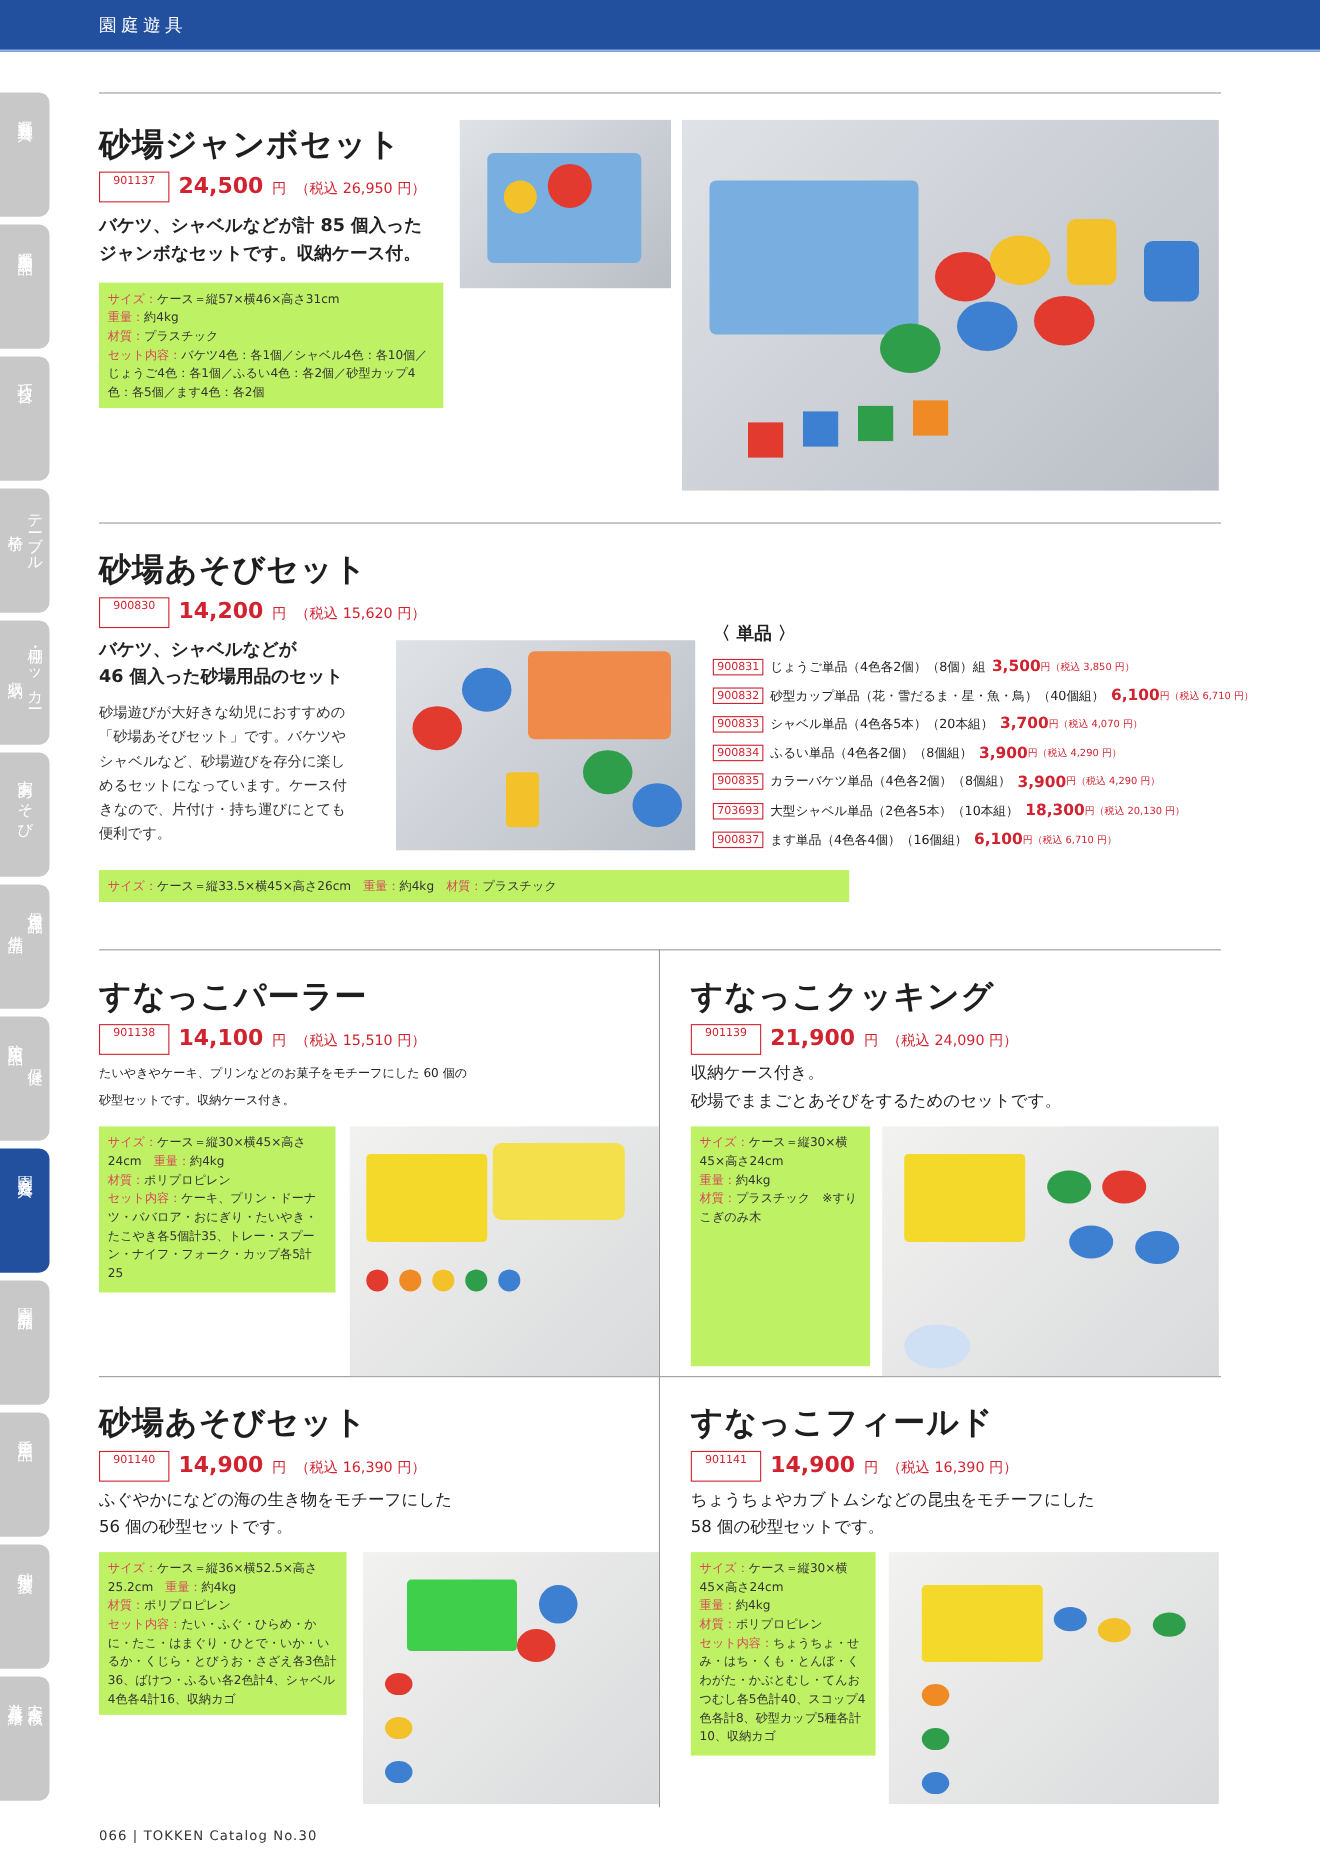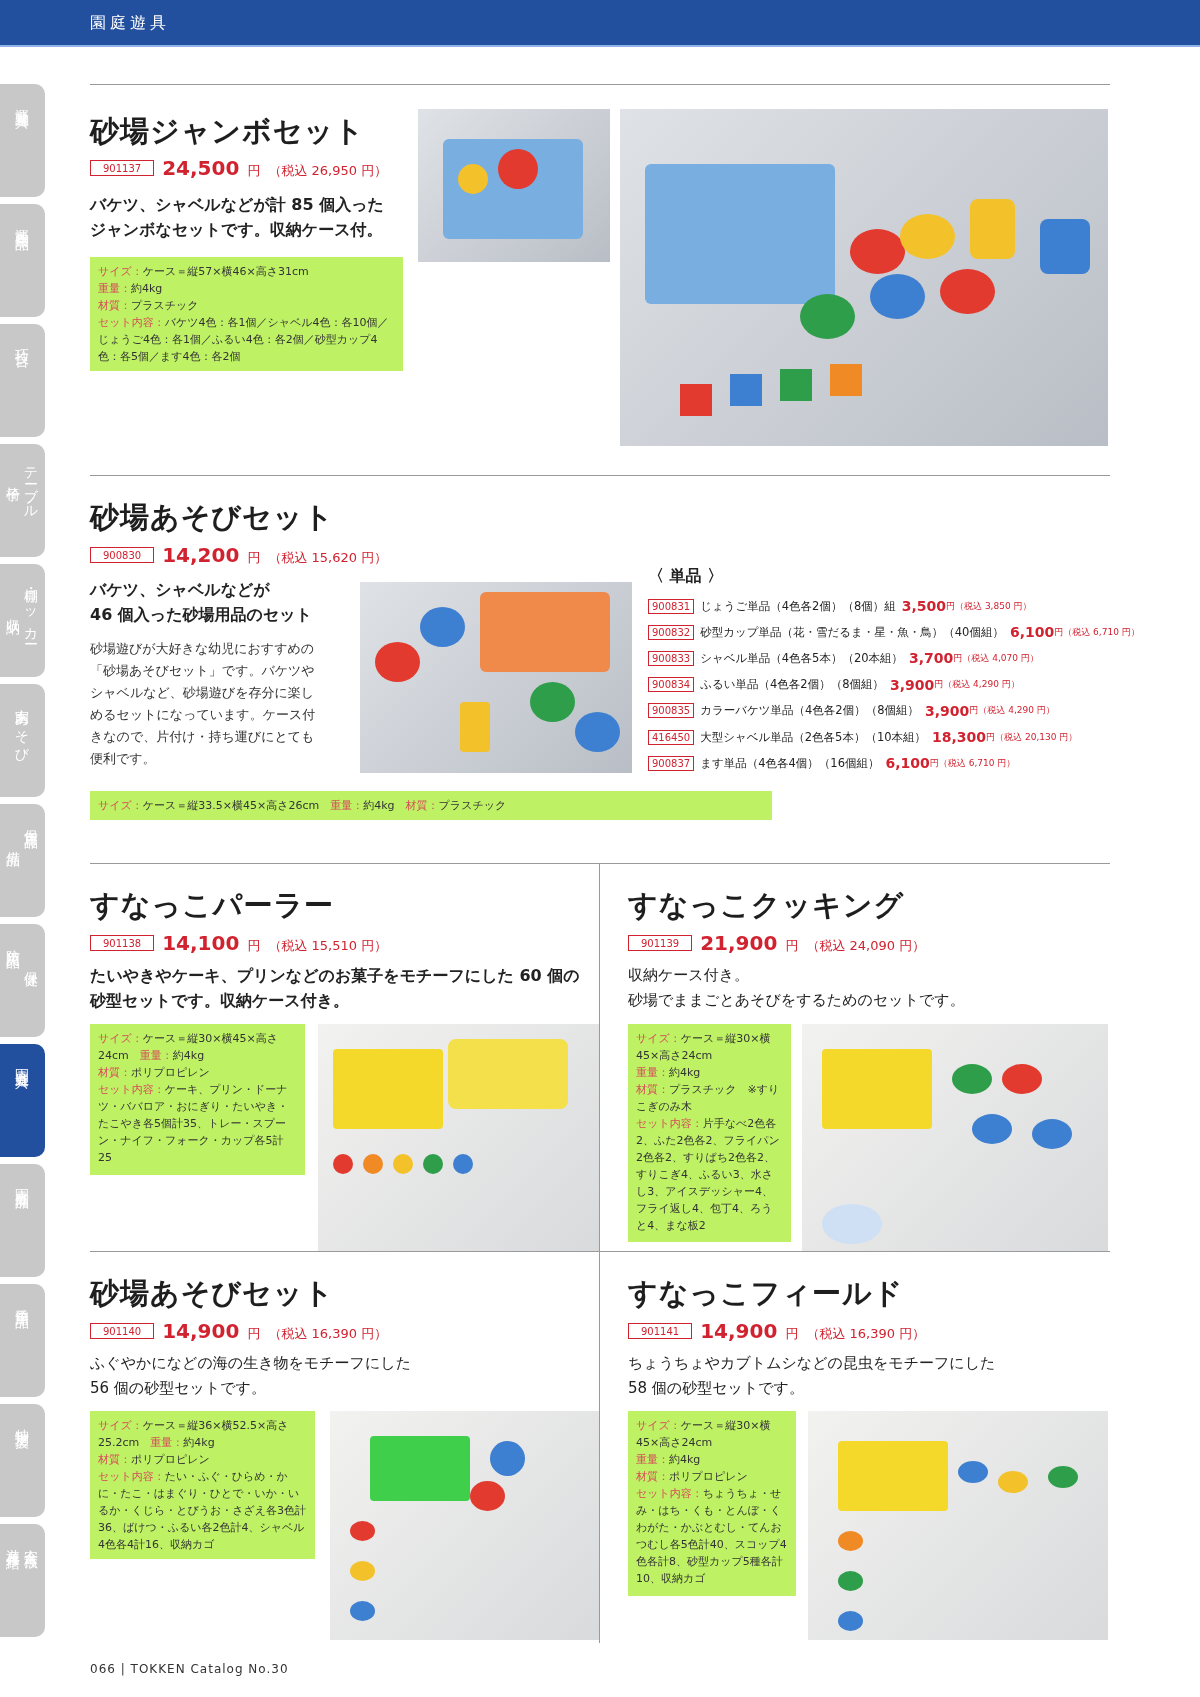--- a/index.html
+++ b/index.html
@@ -7,21 +7,21 @@
 .topbar{position:absolute;left:0;top:0;width:1200px;height:47px;background:#22509f;border-bottom:2px solid #8fb3e6}
 .topbar .title{position:absolute;left:90px;top:13px;color:#fff;font-size:16px;letter-spacing:4px}
 .tabs{position:absolute;left:0;top:84px;width:46px}
 .tab{position:absolute;left:0;width:45px;height:113px;background:#c8c8c8;border-radius:0 10px 10px 0;color:#fff;font-size:14px;display:flex;flex-direction:row-reverse;justify-content:center;align-items:flex-start;padding-top:14px;gap:2px}
 .tab .col{writing-mode:vertical-rl;line-height:16px;letter-spacing:2px}
 .tab.active{background:#22509f}
 .rule{position:absolute;left:90px;width:1020px;height:1px;background:#9a9a9a}
 .vrule{position:absolute;width:1px;background:#9a9a9a}
 .ptitle{position:absolute;font-size:29px;font-weight:bold;color:#1e1e1e;letter-spacing:1px}
 .priceline{position:absolute;display:flex;align-items:baseline;gap:8px;color:#d1222f}
-.code{display:inline-block;border:1px solid #d1222f;color:#d1222f;font-size:10px;padding:1px 12px;line-height:13px;height:16px;align-self:center}
+.code{display:inline-block;border:1px solid #d1222f;color:#d1222f;font-size:10px;padding:1px 12px;line-height:13px;height:28px;align-self:center}
 .price{font-size:20px;font-weight:bold}
 .yen{font-size:13px}
 .tax{font-size:13px}
 .lead{position:absolute;font-size:16px;line-height:25px;font-weight:bold;color:#222}
 .body{position:absolute;font-size:13px;line-height:22px;color:#333}
 .spec{position:absolute;background:#bef264;font-size:11px;line-height:17px;padding:6px 8px;color:#333}
 .spec .k{color:#d64a58}
 .photo{position:absolute;background:linear-gradient(135deg,#dfe2e6,#b9bec6);overflow:hidden}
 .photo .toy{position:absolute;border-radius:50%}
 .single{position:absolute;left:648px;top:566px;width:420px}
@@ -185,21 +185,21 @@
         <span class="sp">3,900</span>
         <span class="st">円（税込 4,290 円）</span>
       </div>
     <div class="srow">
         <span class="code">900835</span>
         <span>カラーバケツ単品（4色各2個）（8個組）</span>
         <span class="sp">3,900</span>
         <span class="st">円（税込 4,290 円）</span>
       </div>
     <div class="srow">
-        <span class="code">416450</span>
+        <span class="code">703693</span>
         <span>大型シャベル単品（2色各5本）（10本組）</span>
         <span class="sp">18,300</span>
         <span class="st">円（税込 20,130 円）</span>
       </div>
     <div class="srow">
         <span class="code">900837</span>
         <span>ます単品（4色各4個）（16個組）</span>
         <span class="sp">6,100</span>
         <span class="st">円（税込 6,710 円）</span>
       </div>
@@ -210,21 +210,21 @@
 </section>
 
 <section>
   <div class="ptitle" style="left:90px;top:886px">すなっこパーラー</div>
   <div class="priceline" style="left:90px;top:931px">
     <span class="code">901138</span>
     <span class="price">14,100</span>
       <span class="yen">円</span>
       <span class="tax">（税込 15,510 円）</span>
   </div>
-  <div class="lead" style="left:90px;top:963px;width:500px;font-weight:bold;font-size:16px">
+  <div class="lead" style="left:90px;top:963px;width:500px;font-weight:normal;font-size:11px">
     <div>たいやきやケーキ、プリンなどのお菓子をモチーフにした 60 個の</div>
     <div>砂型セットです。収納ケース付き。</div>
   </div>
   <div class="spec" style="left:90px;top:1024px;width:215px;height:151px">
     <div><span class="k">サイズ：</span><span>ケース＝縦30×横45×高さ24cm</span>　<span class="k">重量：</span><span>約4kg</span></div>
     <div><span class="k">材質：</span><span>ポリプロピレン</span></div>
     <div><span class="k">セット内容：</span><span>ケーキ、プリン・ドーナツ・ババロア・おにぎり・たいやき・たこやき各5個計35、トレー・スプーン・ナイフ・フォーク・カップ各5計25</span></div>
   </div>
   <div class="photo" style="left:318px;top:1024px;width:281px;height:227px;background:linear-gradient(135deg,#f2f2f0,#d9dadc)">
     <div style="position:absolute;left:15px;top:25px;width:110px;height:80px;background:#f4d92a;border-radius:4px"></div>
@@ -246,21 +246,20 @@
       <span class="tax">（税込 24,090 円）</span>
   </div>
   <div class="lead" style="left:628px;top:963px;width:470px;font-weight:normal;font-size:15px">
     <div>収納ケース付き。</div>
     <div>砂場でままごとあそびをするためのセットです。</div>
   </div>
   <div class="spec" style="left:628px;top:1024px;width:163px;height:218px">
     <div><span class="k">サイズ：</span><span>ケース＝縦30×横45×高さ24cm</span></div>
     <div><span class="k">重量：</span><span>約4kg</span></div>
     <div><span class="k">材質：</span><span>プラスチック　※すりこぎのみ木</span></div>
-    <div><span class="k">セット内容：</span><span>片手なべ2色各2、ふた2色各2、フライパン2色各2、すりばち2色各2、すりこぎ4、ふるい3、水さし3、アイスデッシャー4、フライ返し4、包丁4、ろうと4、まな板2</span></div>
   </div>
   <div class="photo" style="left:802px;top:1024px;width:306px;height:227px;background:linear-gradient(135deg,#f2f2f0,#d9dadc)">
     <div style="position:absolute;left:20px;top:25px;width:110px;height:80px;background:#f4d92a;border-radius:4px"></div>
     <div class="toy" style="left:150px;top:40px;width:40px;height:30px;background:#2e9e4a"></div>
     <div class="toy" style="left:200px;top:40px;width:40px;height:30px;background:#e23a2f"></div>
     <div class="toy" style="left:170px;top:90px;width:40px;height:30px;background:#3d7fd0"></div>
     <div class="toy" style="left:230px;top:95px;width:40px;height:30px;background:#3d7fd0"></div>
     <div class="toy" style="left:20px;top:180px;width:60px;height:40px;background:#cfe0f4"></div>
   </div>
 </section>

